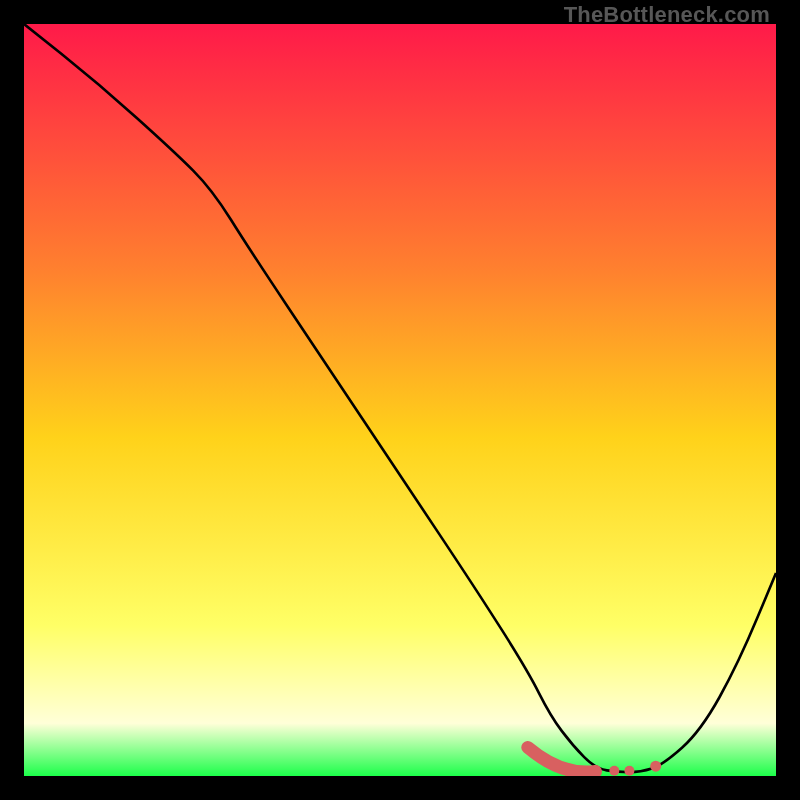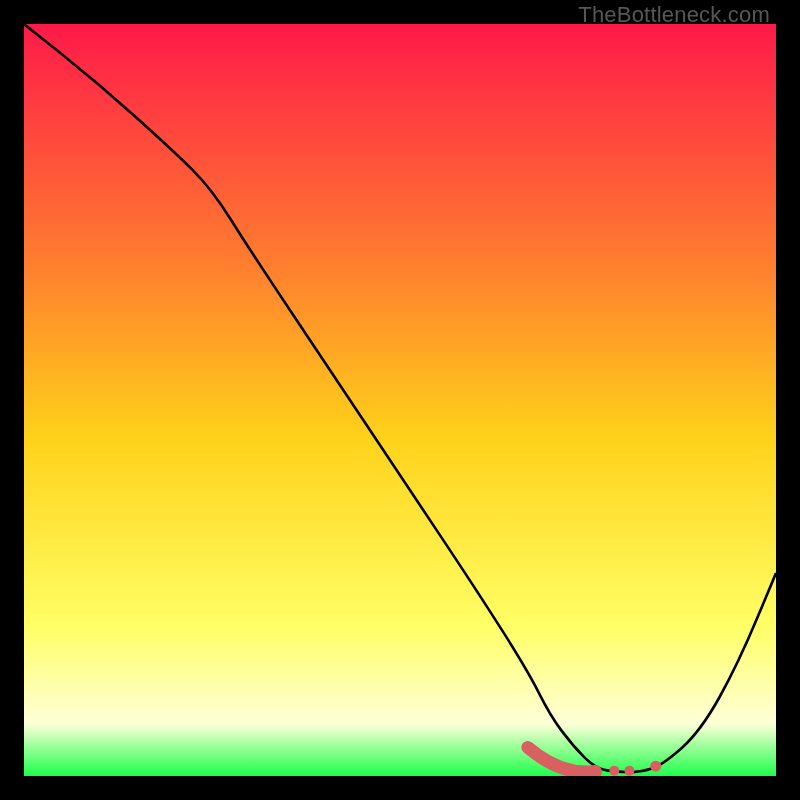--- a/index.html
+++ b/index.html
@@ -24,21 +24,21 @@
     top: 0;
     width: 752px;
     height: 752px;
   }
   .watermark {
     position: absolute;
     top: 2px;
     right: 30px;
     font-family: Arial, Helvetica, sans-serif;
     font-size: 22px;
-    font-weight: 400;
+    font-weight: 700;
     color: #575757;
     letter-spacing: 0.2px;
     user-select: none;
   }
 </style>
 </head>
 <body>
 
 <div class="watermark">TheBottleneck.com</div>
 

